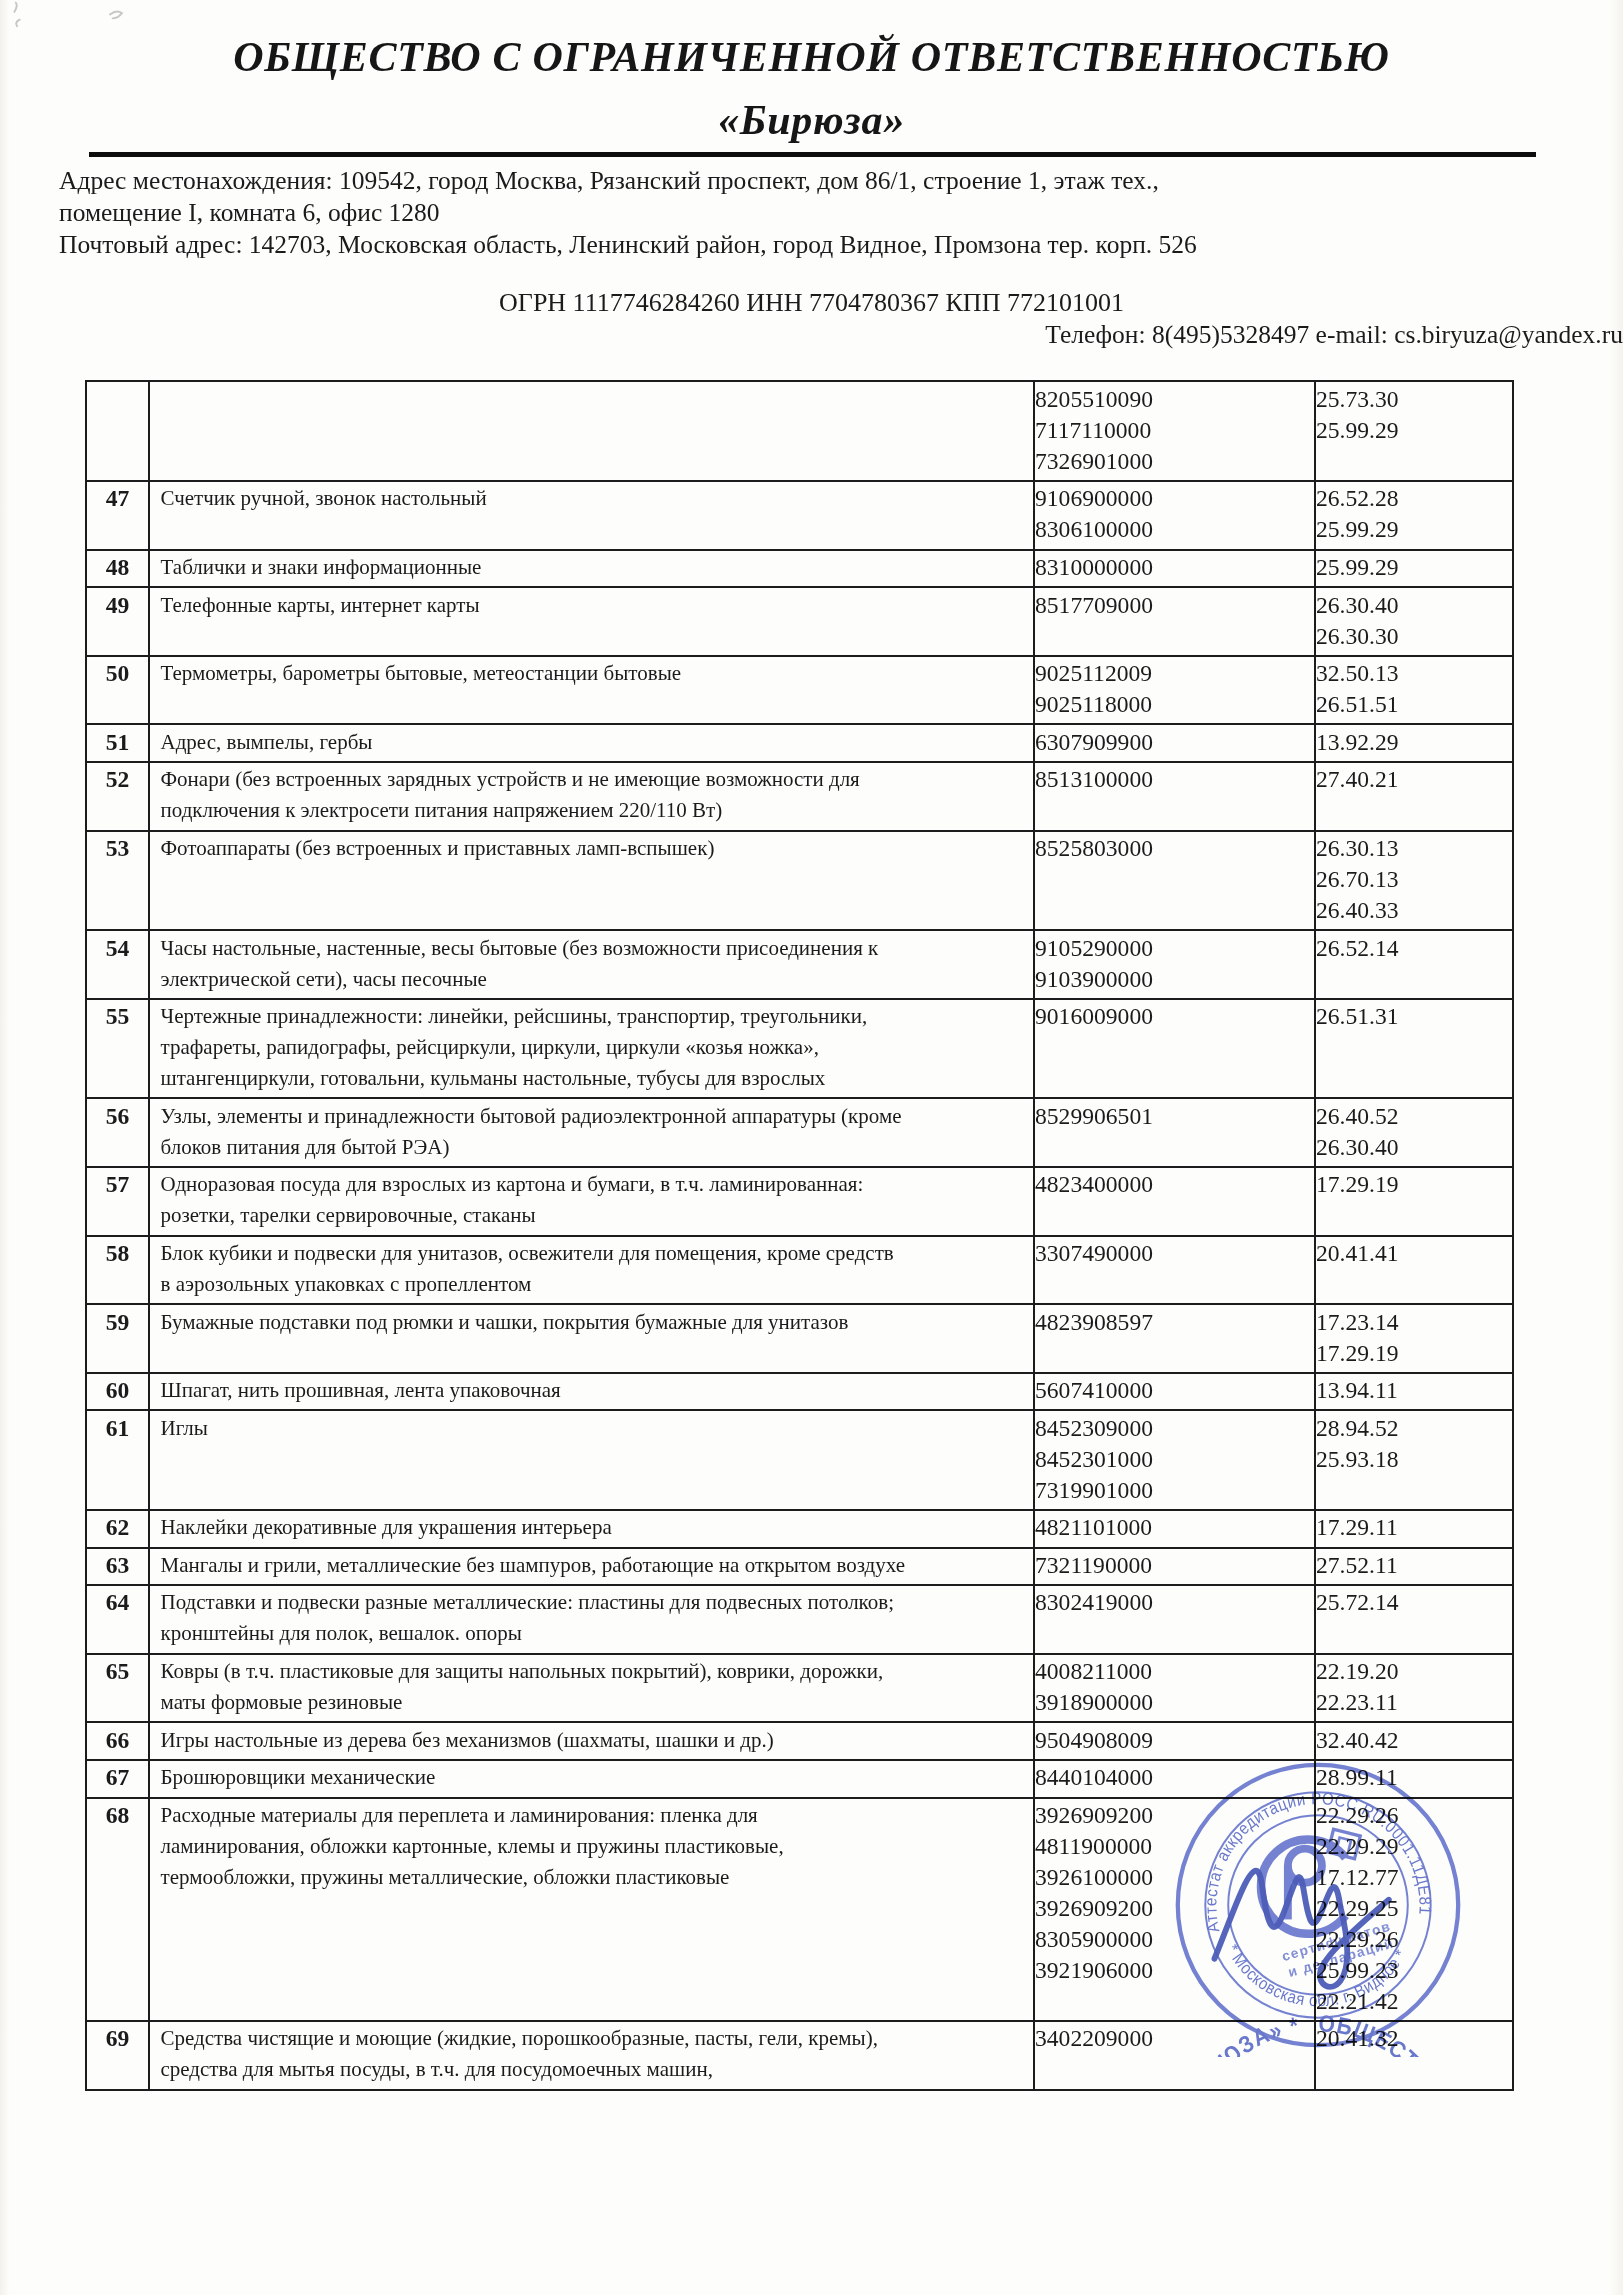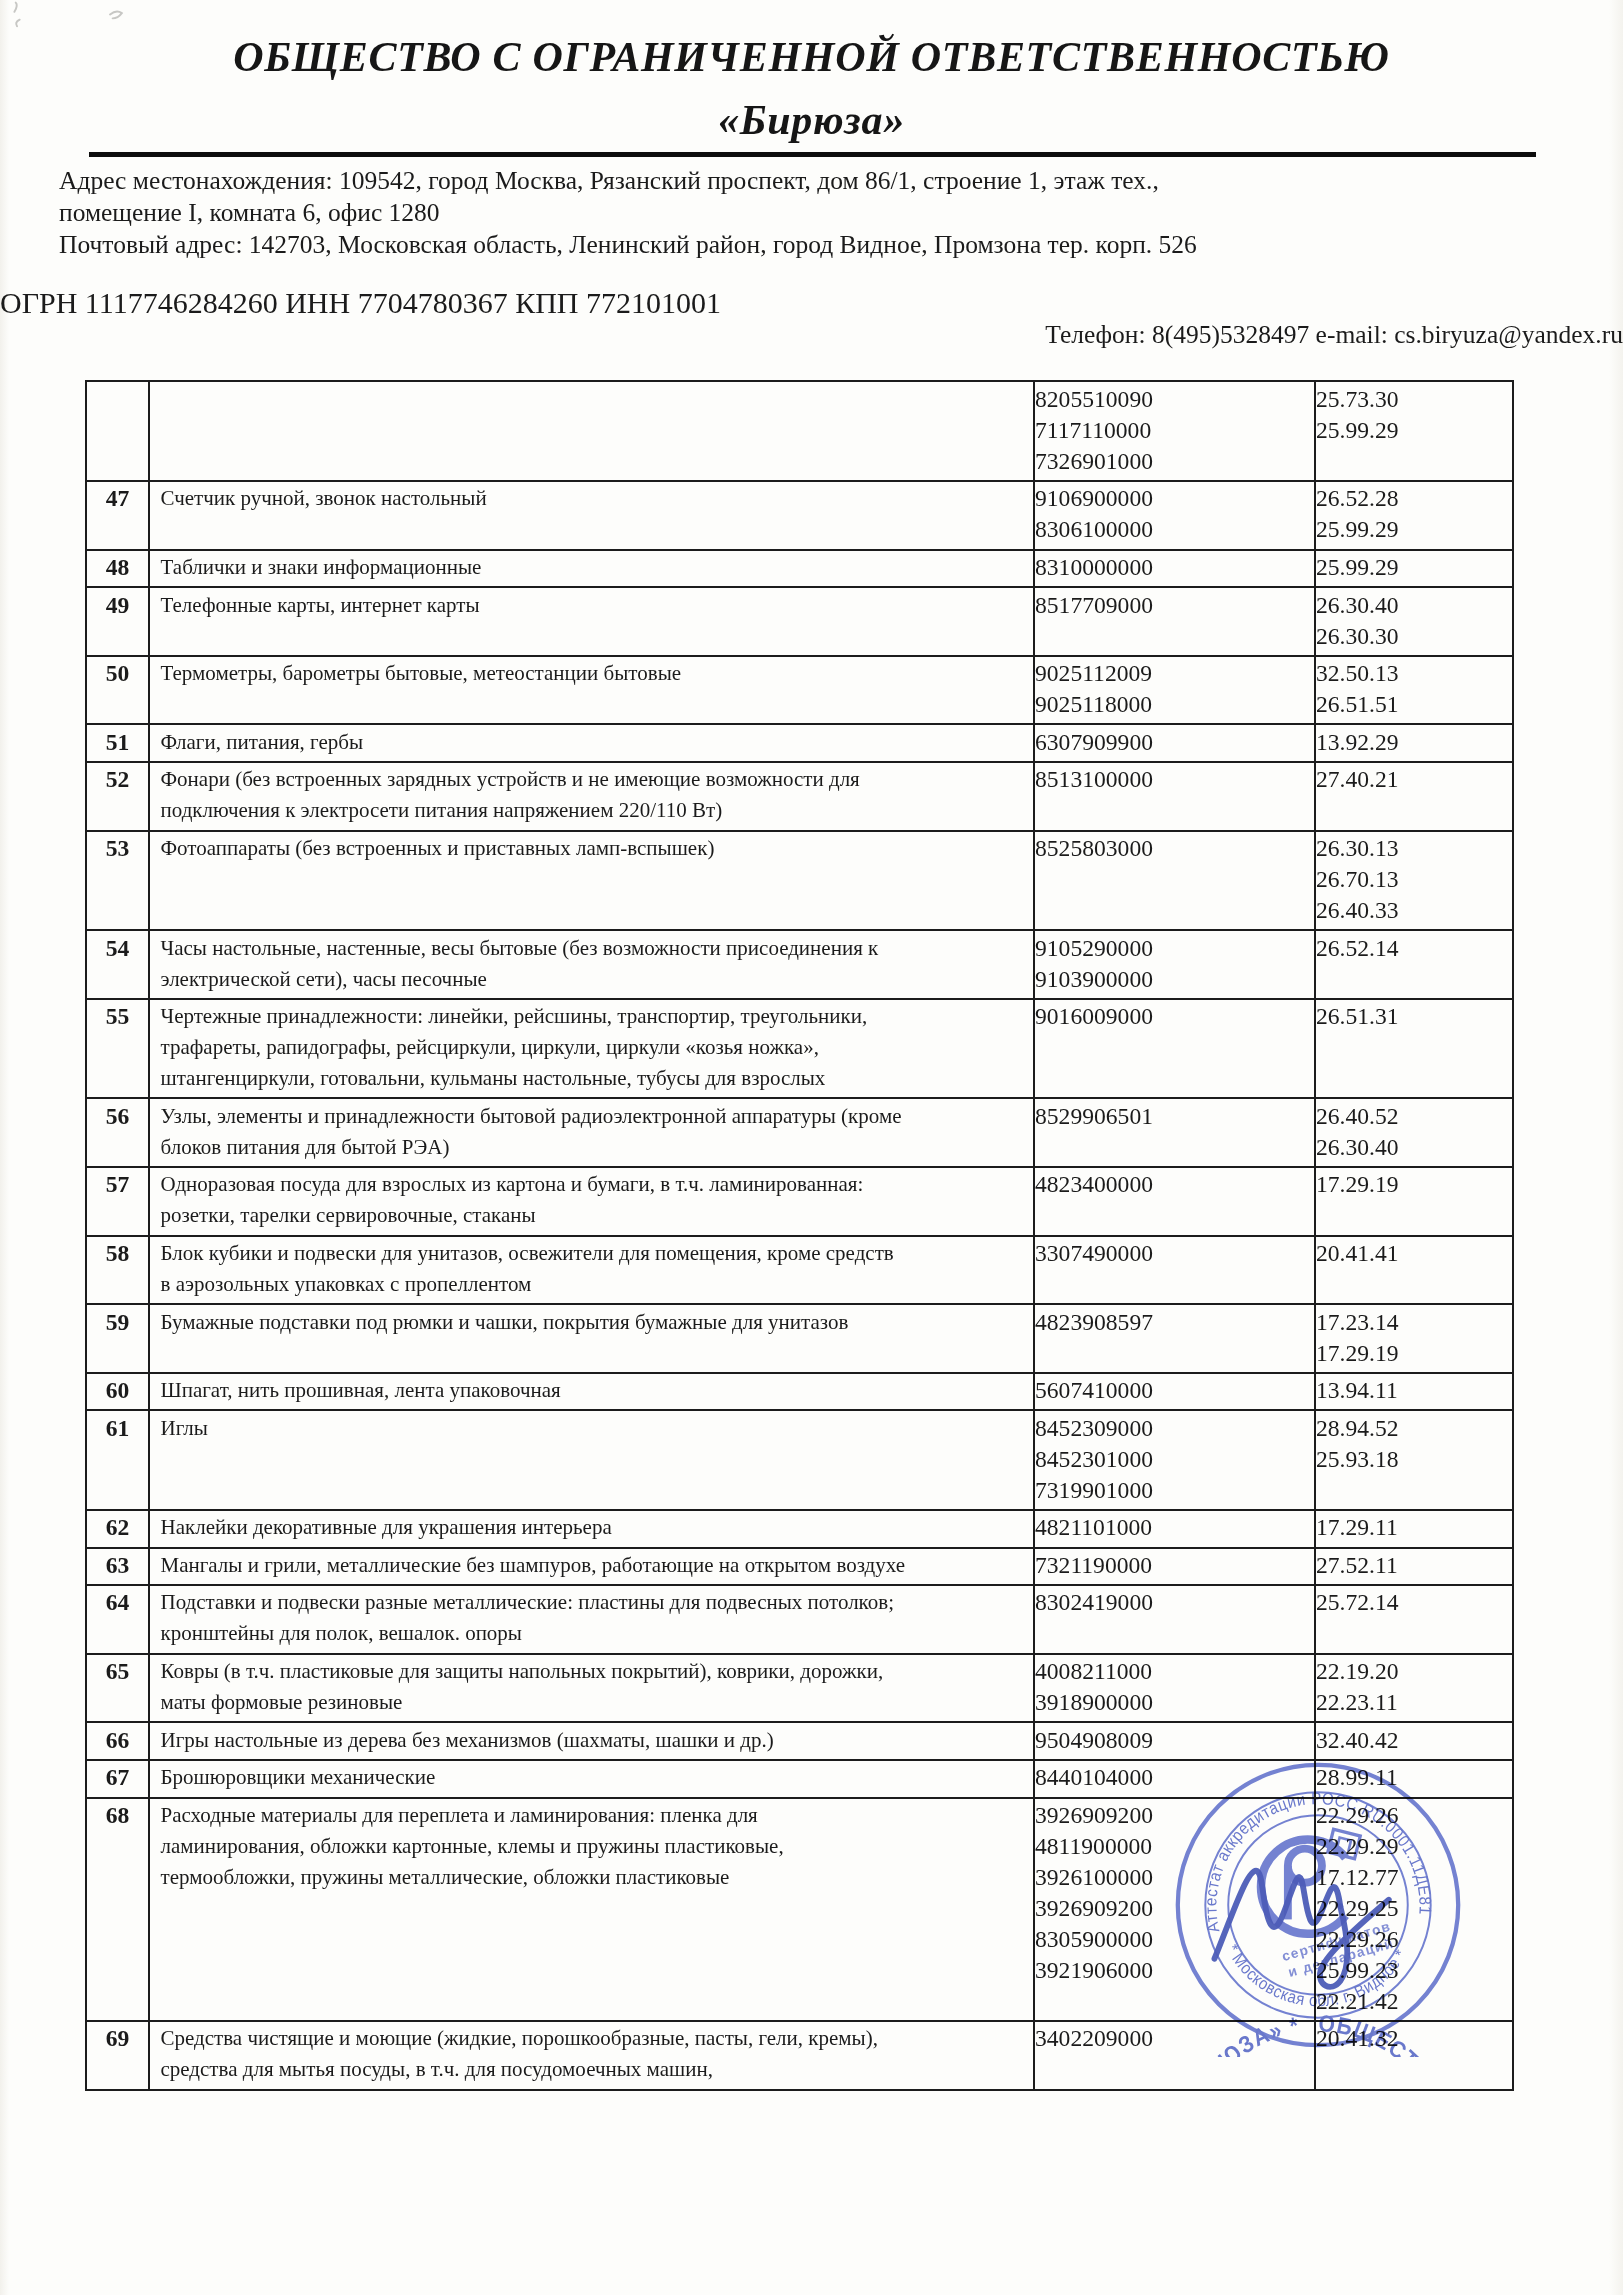--- a/index.html
+++ b/index.html
@@ -30,21 +30,22 @@
     height:5.2px;background:#0d0d0d;
     width:1447px;margin:9.8px 0 0 89px;
   }
   .addr{
     text-align:left;
     font-size:25.5px;line-height:32px;
     margin:0 59px;
   }
   .addr.first{margin-top:8.5px;}
   .regline{
-    font-size:30px;line-height:32px;
+    text-align:center;
+    font-size:26px;line-height:32px;
     margin-top:26px;
   }
   .phoneline{
     text-align:right;
     font-size:25.5px;line-height:32px;
   }
   
   .doc-table{
     border-collapse:collapse;
     table-layout:fixed;
@@ -199,21 +200,21 @@
             <div class="cell-line">32.50.13</div>
             <div class="cell-line">26.51.51</div>
           </td>
     </tr>
 
     <tr>
       <td class="c-num">
         <div class="cell-line">51</div>
       </td>
       <td class="c-desc">
-        <div class="desc">Флаги, питания, гербы</div>
+        <div class="desc">Адрес, вымпелы, гербы</div>
       </td>
       <td class="c-code">
             <div class="cell-line">6307909900</div>
           </td>
       <td class="c-okpd">
             <div class="cell-line">13.92.29</div>
           </td>
     </tr>
 
     <tr>

